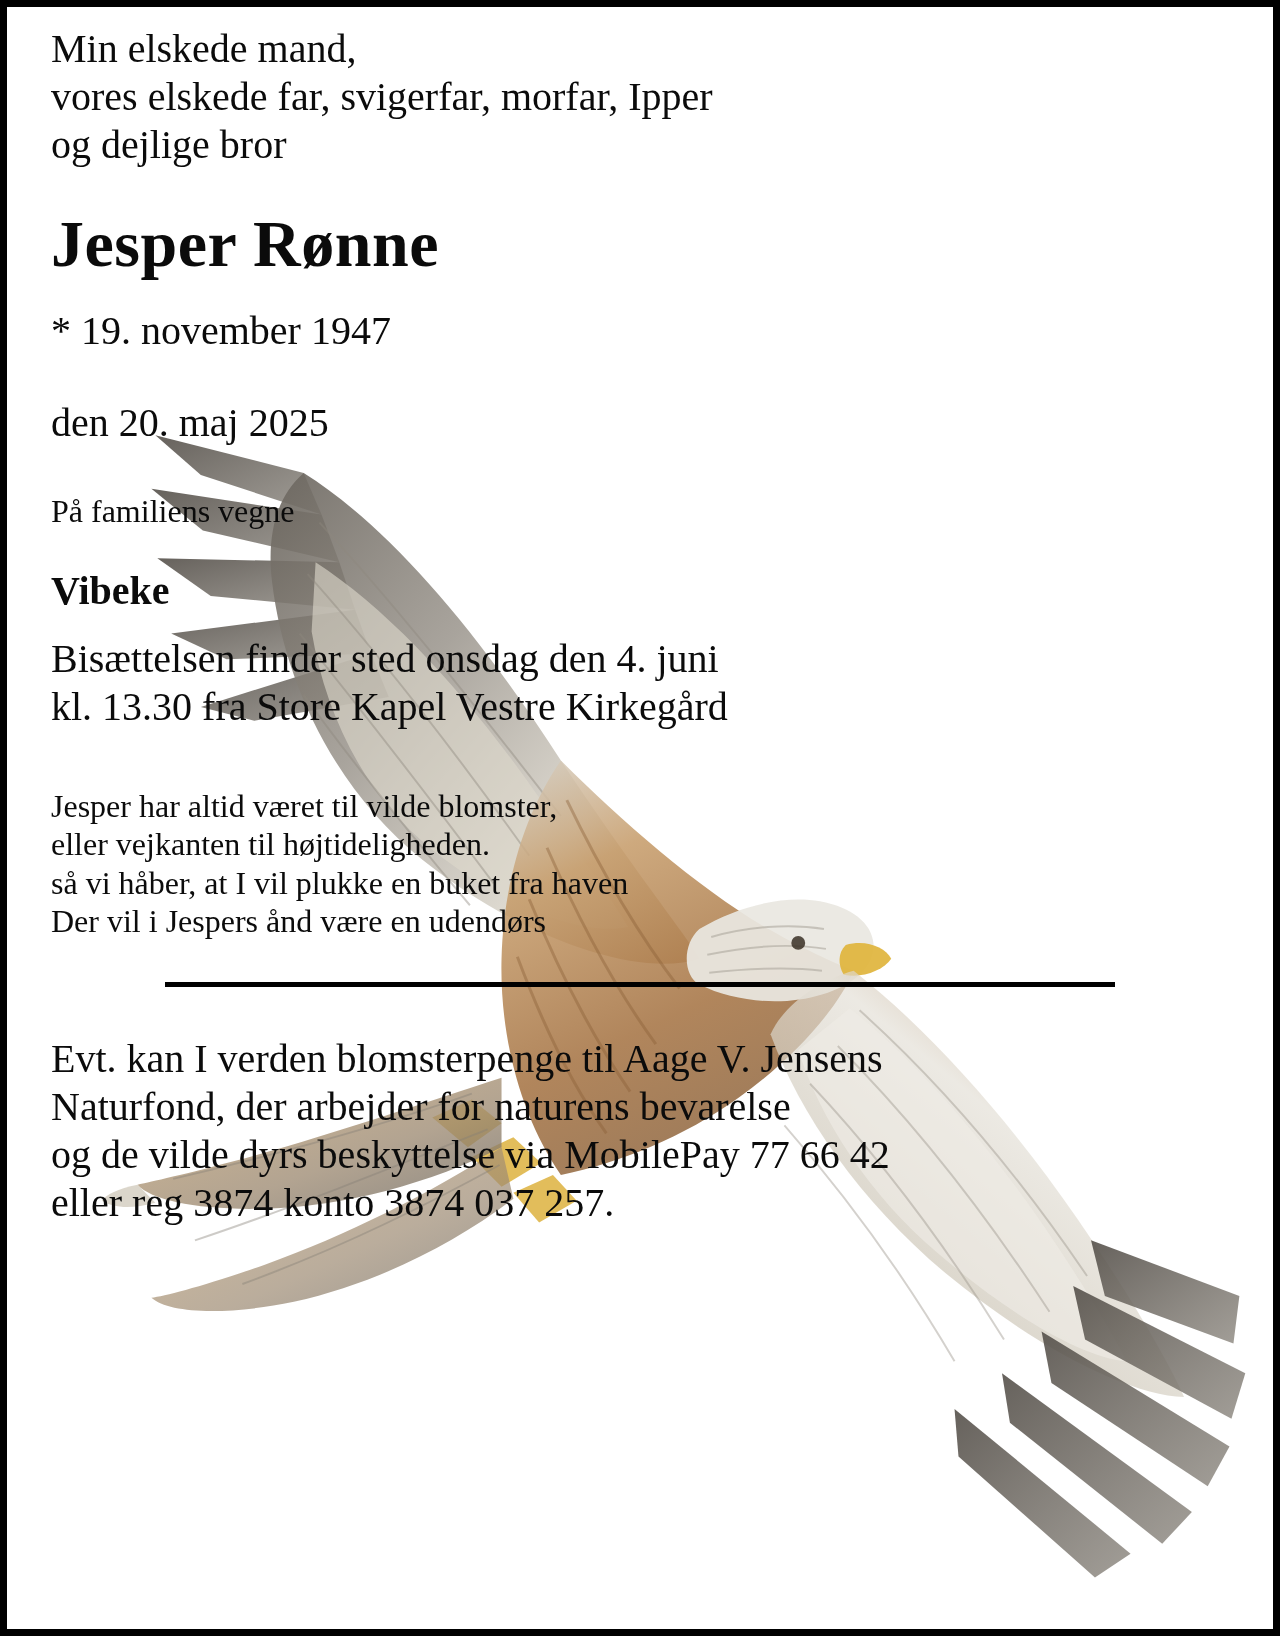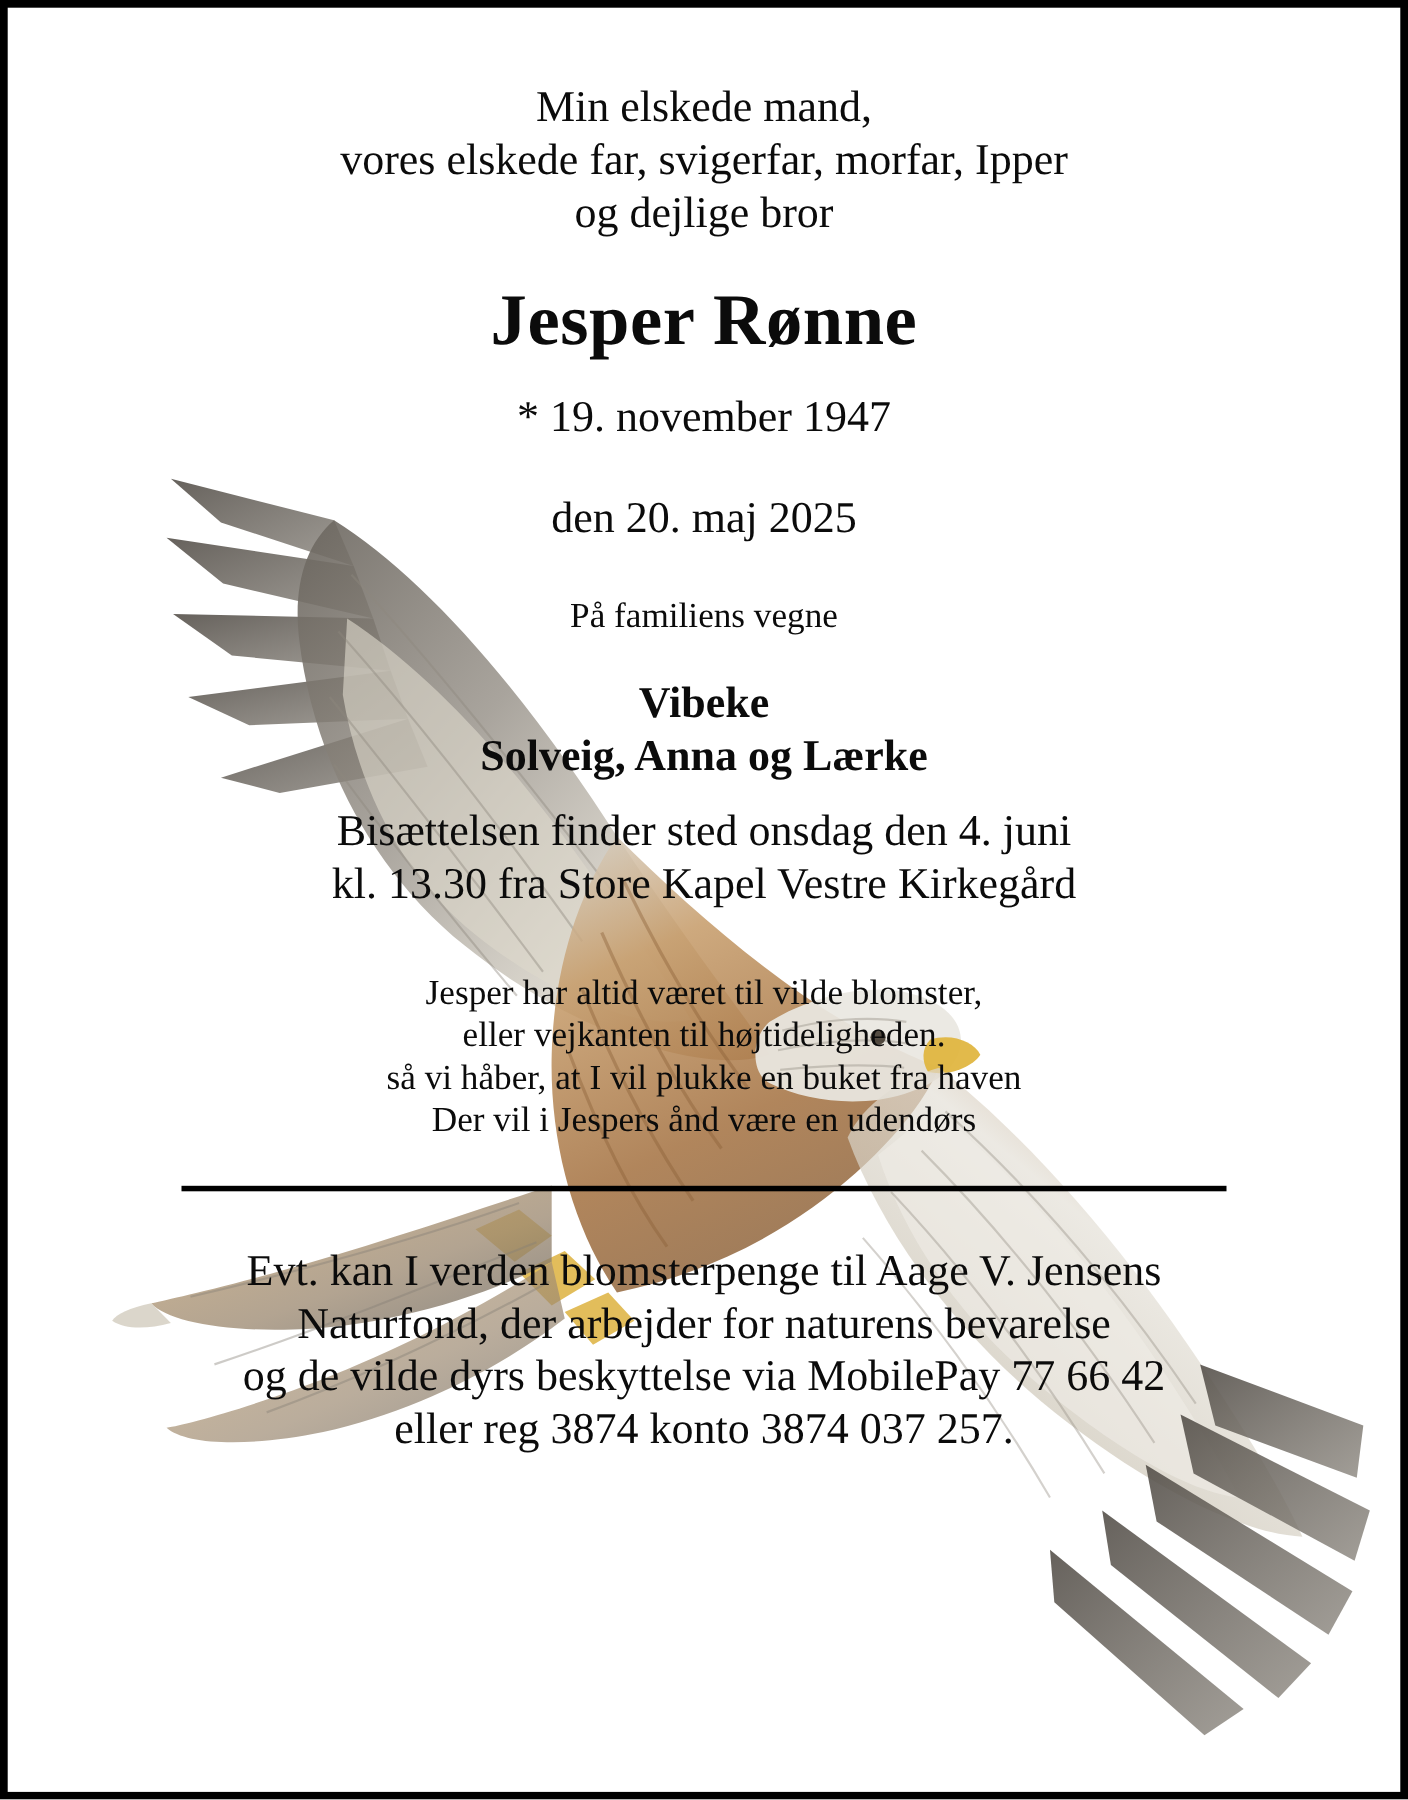--- a/index.html
+++ b/index.html
@@ -32,22 +32,22 @@
     pointer-events: none;
   }
   .bird-layer svg { display: block; width: 100%; height: 100%; }
 
   
   .content {
     position: relative;
     z-index: 2;
     width: 100%;
     height: 100%;
-    padding: 66px 44px 20px 44px;
-    text-align: center;
+    padding: 18px 44px 20px 44px;
+    text-align: left;
     color: #0b0b0b;
   }
 
   .line { line-height: 1.20; }
 
   .intro {
     font-size: 40px;
     line-height: 1.28;
   }
 
@@ -256,21 +256,20 @@
     <div class="birth">* 19. november 1947</div>
 
     <div class="passing">
       <div class="line">den 20. maj 2025</div>
     </div>
 
     <div class="on-behalf">På familiens vegne</div>
 
     <div class="survivors">
       <div class="line">Vibeke</div>
-      <div class="line">Solveig, Anna og Lærke</div>
     </div>
 
     <div class="ceremony">
       <div class="line">Bisættelsen finder sted onsdag den 4. juni</div>
       <div class="line">kl. 13.30 fra Store Kapel Vestre Kirkegård</div>
     </div>
 
     <div class="wishes">
       <div class="line">Jesper har altid været til vilde blomster,</div>
       <div class="line">eller vejkanten til højtideligheden.</div>

